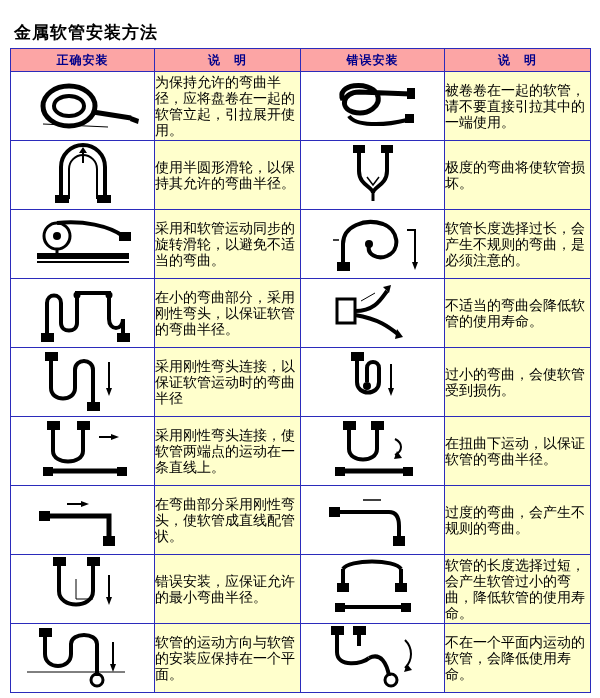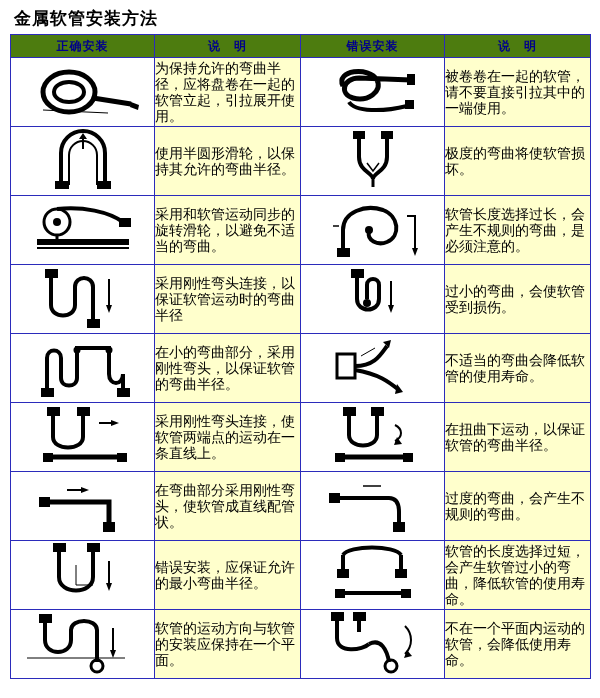--- a/index.html
+++ b/index.html
@@ -12,42 +12,42 @@
     height: 698px;
     font-family: "DejaVu Sans", "Liberation Sans", sans-serif;
     color: #000;
     overflow: hidden;
   }
   .page {
     width: 600px;
     height: 698px;
     position: relative;
     box-sizing: border-box;
-    padding: 6px 10px 0 10px;
+    padding: 20px 10px 0 10px;
   }
   .title {
     font-size: 17px;
     font-weight: bold;
     letter-spacing: 1px;
     padding: 2px 0 6px 4px;
     line-height: 20px;
   }
   table.matrix {
     border-collapse: collapse;
     width: 580px;
     table-layout: fixed;
     border: 1px solid #2b2bbb;
   }
   table.matrix td, table.matrix th {
     border: 1px solid #2b2bbb;
     vertical-align: middle;
     padding: 0;
   }
   thead th {
-    background: #4d7c0f;
+    background: #fca5a5;
     color: #00008b;
     font-size: 12px;
     font-weight: bold;
     height: 22px;
     letter-spacing: 1px;
   }
   col.c-img { width: 144px; }
   col.c-txt { width: 146px; }
   td.imgcell {
     background: #ffffff;
@@ -186,47 +186,20 @@
             </svg>
           </div>
         </td>
         <td class="txtcell">软管长度选择过长，会产生不规则的弯曲，是必须注意的。</td>
       </tr>
 
       <tr>
         <td class="imgcell">
           <div class="fig">
             <svg width="140" height="64" viewBox="0 0 140 64">
-              <path d="M38 10 L38 40 C38 54 62 54 62 40 L62 22 C62 10 80 10 80 22 L80 58" fill="none" stroke="#000" stroke-width="4"></path>
-              <path d="M96 14 L96 44" stroke="#000" stroke-width="2"></path>
-              <path d="M93 40 l3 8 3 -8 z" fill="#000"></path>
-              <rect x="32" y="4" width="13" height="9" fill="#000"></rect>
-              <rect x="74" y="54" width="13" height="9" fill="#000"></rect>
-            </svg>
-          </div>
-        </td>
-        <td class="txtcell">采用刚性弯头连接，以保证软管运动时的弯曲半径</td>
-        <td class="imgcell">
-          <div class="fig">
-            <svg width="140" height="64" viewBox="0 0 140 64">
-              <path d="M54 8 L54 34 C54 48 76 48 76 34 L76 20 C76 12 64 12 64 20 L64 34" fill="none" stroke="#000" stroke-width="4"></path>
-              <rect x="48" y="4" width="13" height="9" fill="#000"></rect>
-              <circle cx="64" cy="38" r="4" fill="#000"></circle>
-              <path d="M88 16 L88 44" stroke="#000" stroke-width="2"></path>
-              <path d="M85 40 l3 8 3 -8 z" fill="#000"></path>
-            </svg>
-          </div>
-        </td>
-        <td class="txtcell">过小的弯曲，会使软管受到损伤。</td>
-      </tr>
-
-      <tr>
-        <td class="imgcell">
-          <div class="fig">
-            <svg width="140" height="64" viewBox="0 0 140 64">
               <path d="M34 58 L34 24 C34 14 48 14 48 24 L48 44 C48 54 64 54 64 44 L64 22" fill="none" stroke="#000" stroke-width="4"></path>
               <path d="M64 22 L64 14 L96 14 L96 40 C96 52 110 52 110 40 L110 58" fill="none" stroke="#000" stroke-width="4"></path>
               <rect x="28" y="54" width="13" height="9" fill="#000"></rect>
               <rect x="104" y="54" width="13" height="9" fill="#000"></rect>
               <circle cx="64" cy="16" r="3.5" fill="#000"></circle>
               <circle cx="96" cy="16" r="3.5" fill="#000"></circle>
             </svg>
           </div>
         </td>
         <td class="txtcell">在小的弯曲部分，采用刚性弯头，以保证软管的弯曲半径。</td>
@@ -236,20 +209,47 @@
               <rect x="34" y="20" width="18" height="24" fill="none" stroke="#000" stroke-width="3"></rect>
               <path d="M52 32 C72 32 78 20 84 12" fill="none" stroke="#000" stroke-width="4"></path>
               <path d="M52 36 C76 40 86 48 96 56" fill="none" stroke="#000" stroke-width="4"></path>
               <path d="M80 8 l8 -2 -2 8 z" fill="#000"></path>
               <path d="M94 50 l6 8 -8 2 z" fill="#000"></path>
               <path d="M58 22 L72 14" stroke="#000" stroke-width="1"></path>
             </svg>
           </div>
         </td>
         <td class="txtcell">不适当的弯曲会降低软管的使用寿命。</td>
+      </tr>
+
+      <tr>
+        <td class="imgcell">
+          <div class="fig">
+            <svg width="140" height="64" viewBox="0 0 140 64">
+              <path d="M38 10 L38 40 C38 54 62 54 62 40 L62 22 C62 10 80 10 80 22 L80 58" fill="none" stroke="#000" stroke-width="4"></path>
+              <path d="M96 14 L96 44" stroke="#000" stroke-width="2"></path>
+              <path d="M93 40 l3 8 3 -8 z" fill="#000"></path>
+              <rect x="32" y="4" width="13" height="9" fill="#000"></rect>
+              <rect x="74" y="54" width="13" height="9" fill="#000"></rect>
+            </svg>
+          </div>
+        </td>
+        <td class="txtcell">采用刚性弯头连接，以保证软管运动时的弯曲半径</td>
+        <td class="imgcell">
+          <div class="fig">
+            <svg width="140" height="64" viewBox="0 0 140 64">
+              <path d="M54 8 L54 34 C54 48 76 48 76 34 L76 20 C76 12 64 12 64 20 L64 34" fill="none" stroke="#000" stroke-width="4"></path>
+              <rect x="48" y="4" width="13" height="9" fill="#000"></rect>
+              <circle cx="64" cy="38" r="4" fill="#000"></circle>
+              <path d="M88 16 L88 44" stroke="#000" stroke-width="2"></path>
+              <path d="M85 40 l3 8 3 -8 z" fill="#000"></path>
+            </svg>
+          </div>
+        </td>
+        <td class="txtcell">过小的弯曲，会使软管受到损伤。</td>
       </tr>
 
       <tr>
         <td class="imgcell">
           <div class="fig">
             <svg width="140" height="64" viewBox="0 0 140 64">
               <path d="M40 8 L40 34 C40 48 70 48 70 34 L70 8" fill="none" stroke="#000" stroke-width="4"></path>
               <rect x="34" y="4" width="13" height="9" fill="#000"></rect>
               <rect x="64" y="4" width="13" height="9" fill="#000"></rect>
               <path d="M34 54 L110 54" stroke="#000" stroke-width="5"></path>

